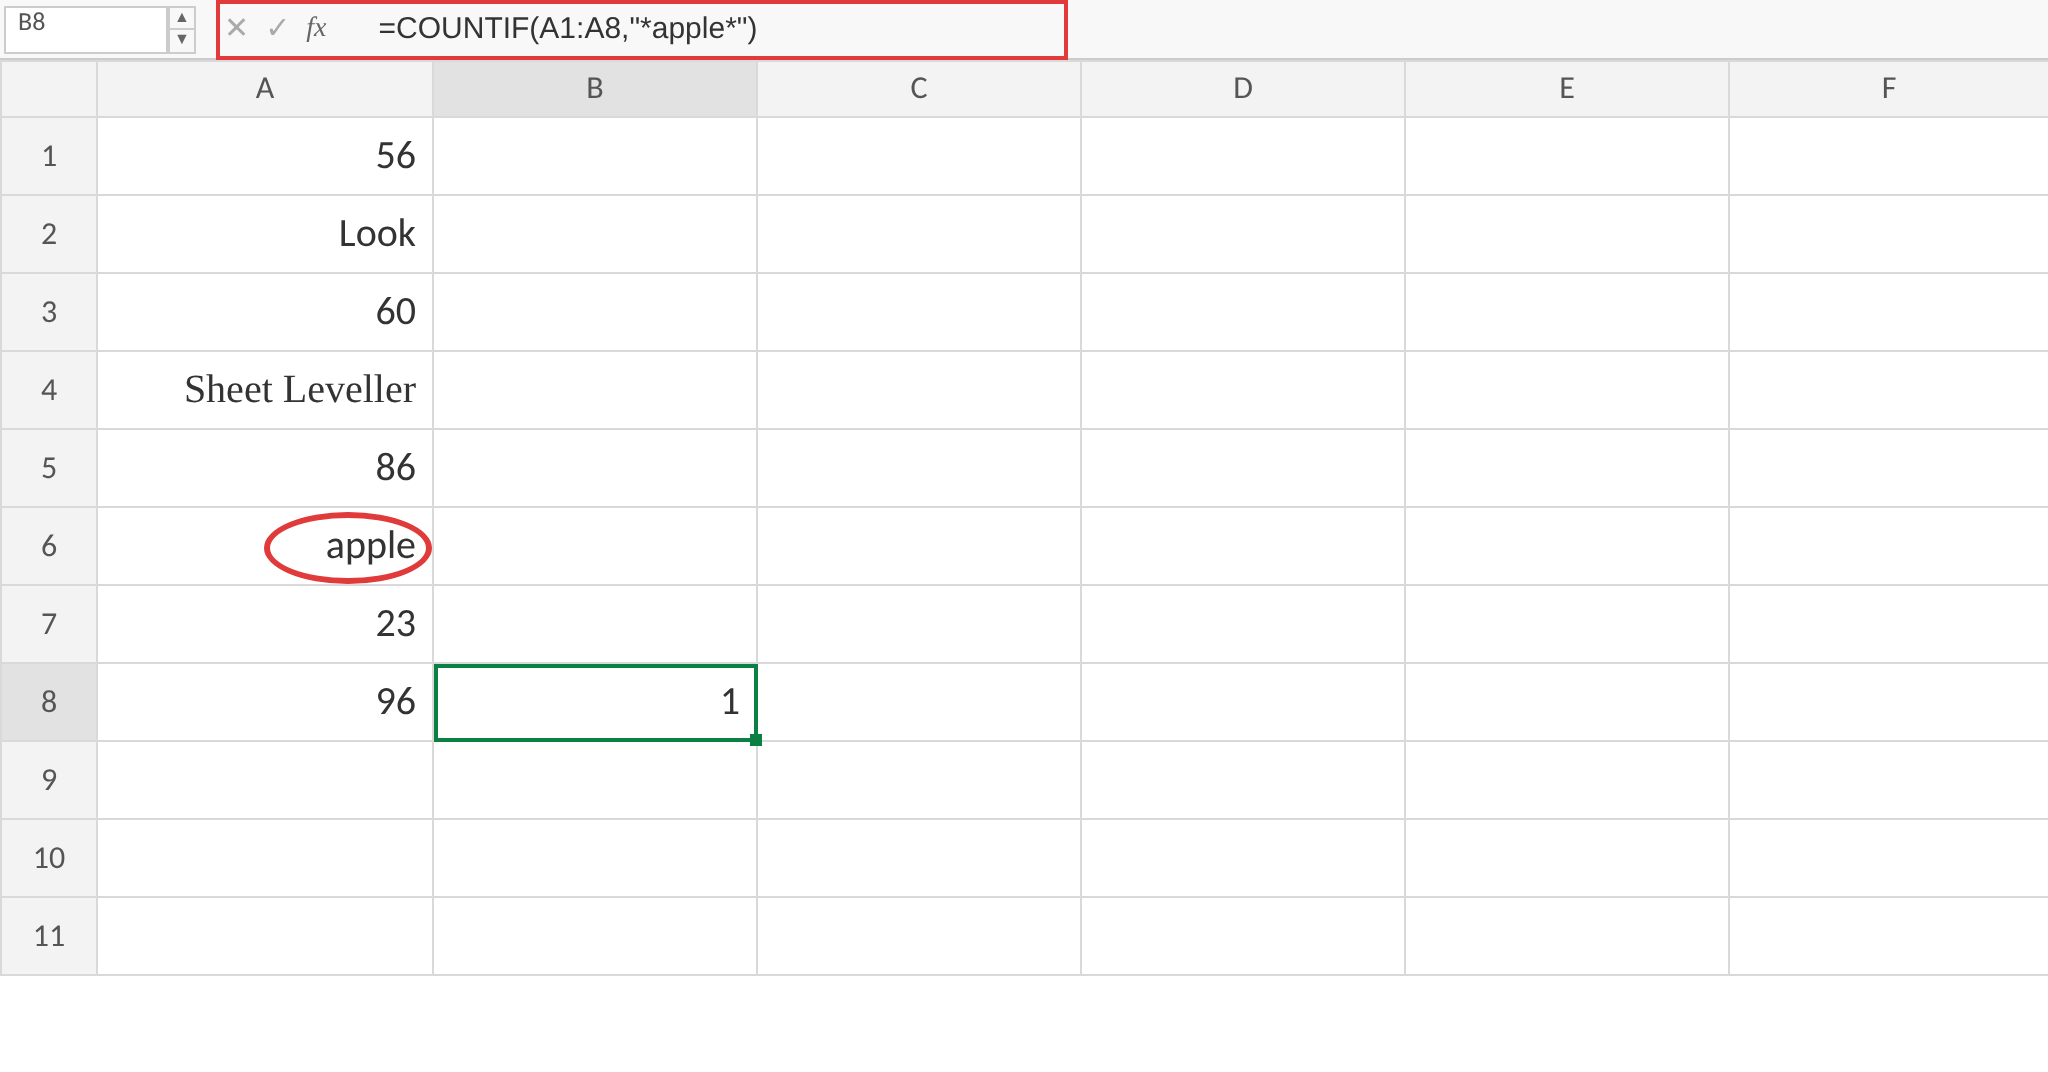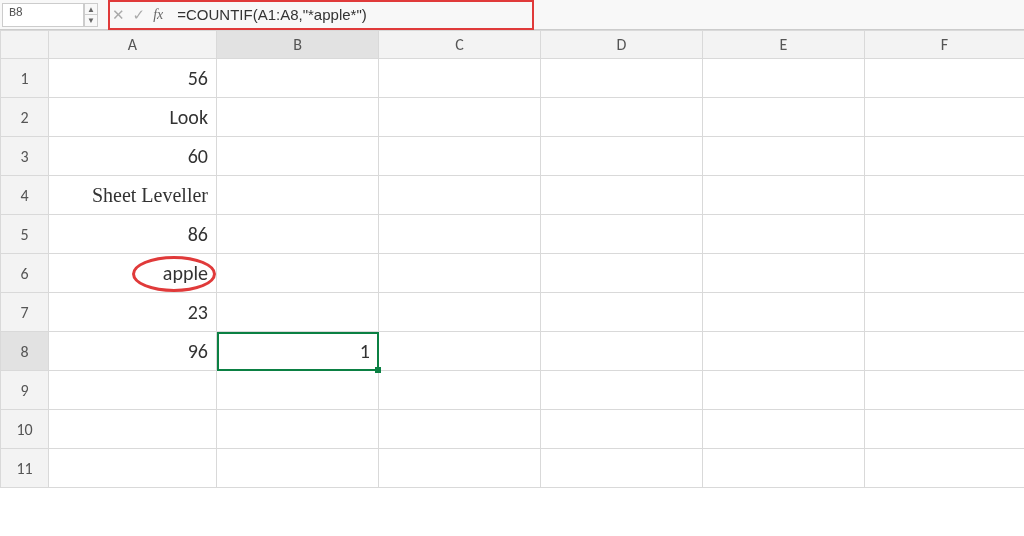--- a/index.html
+++ b/index.html
@@ -53,21 +53,21 @@
       gap: 8px;
       padding: 0 8px;
       color: #aaa;
       font-size: 15px;
     }
     .fx-label {
       font-style: italic;
       font-family: Georgia, serif;
       color: #666;
       font-size: 14px;
-      margin-right: 6px;
+      margin-right: 18px;
     }
     .formula-input {
       flex: 1;
       border: none;
       outline: none;
       font-size: 15px;
       color: #333;
       background: transparent;
     }
     .fb-highlight {

